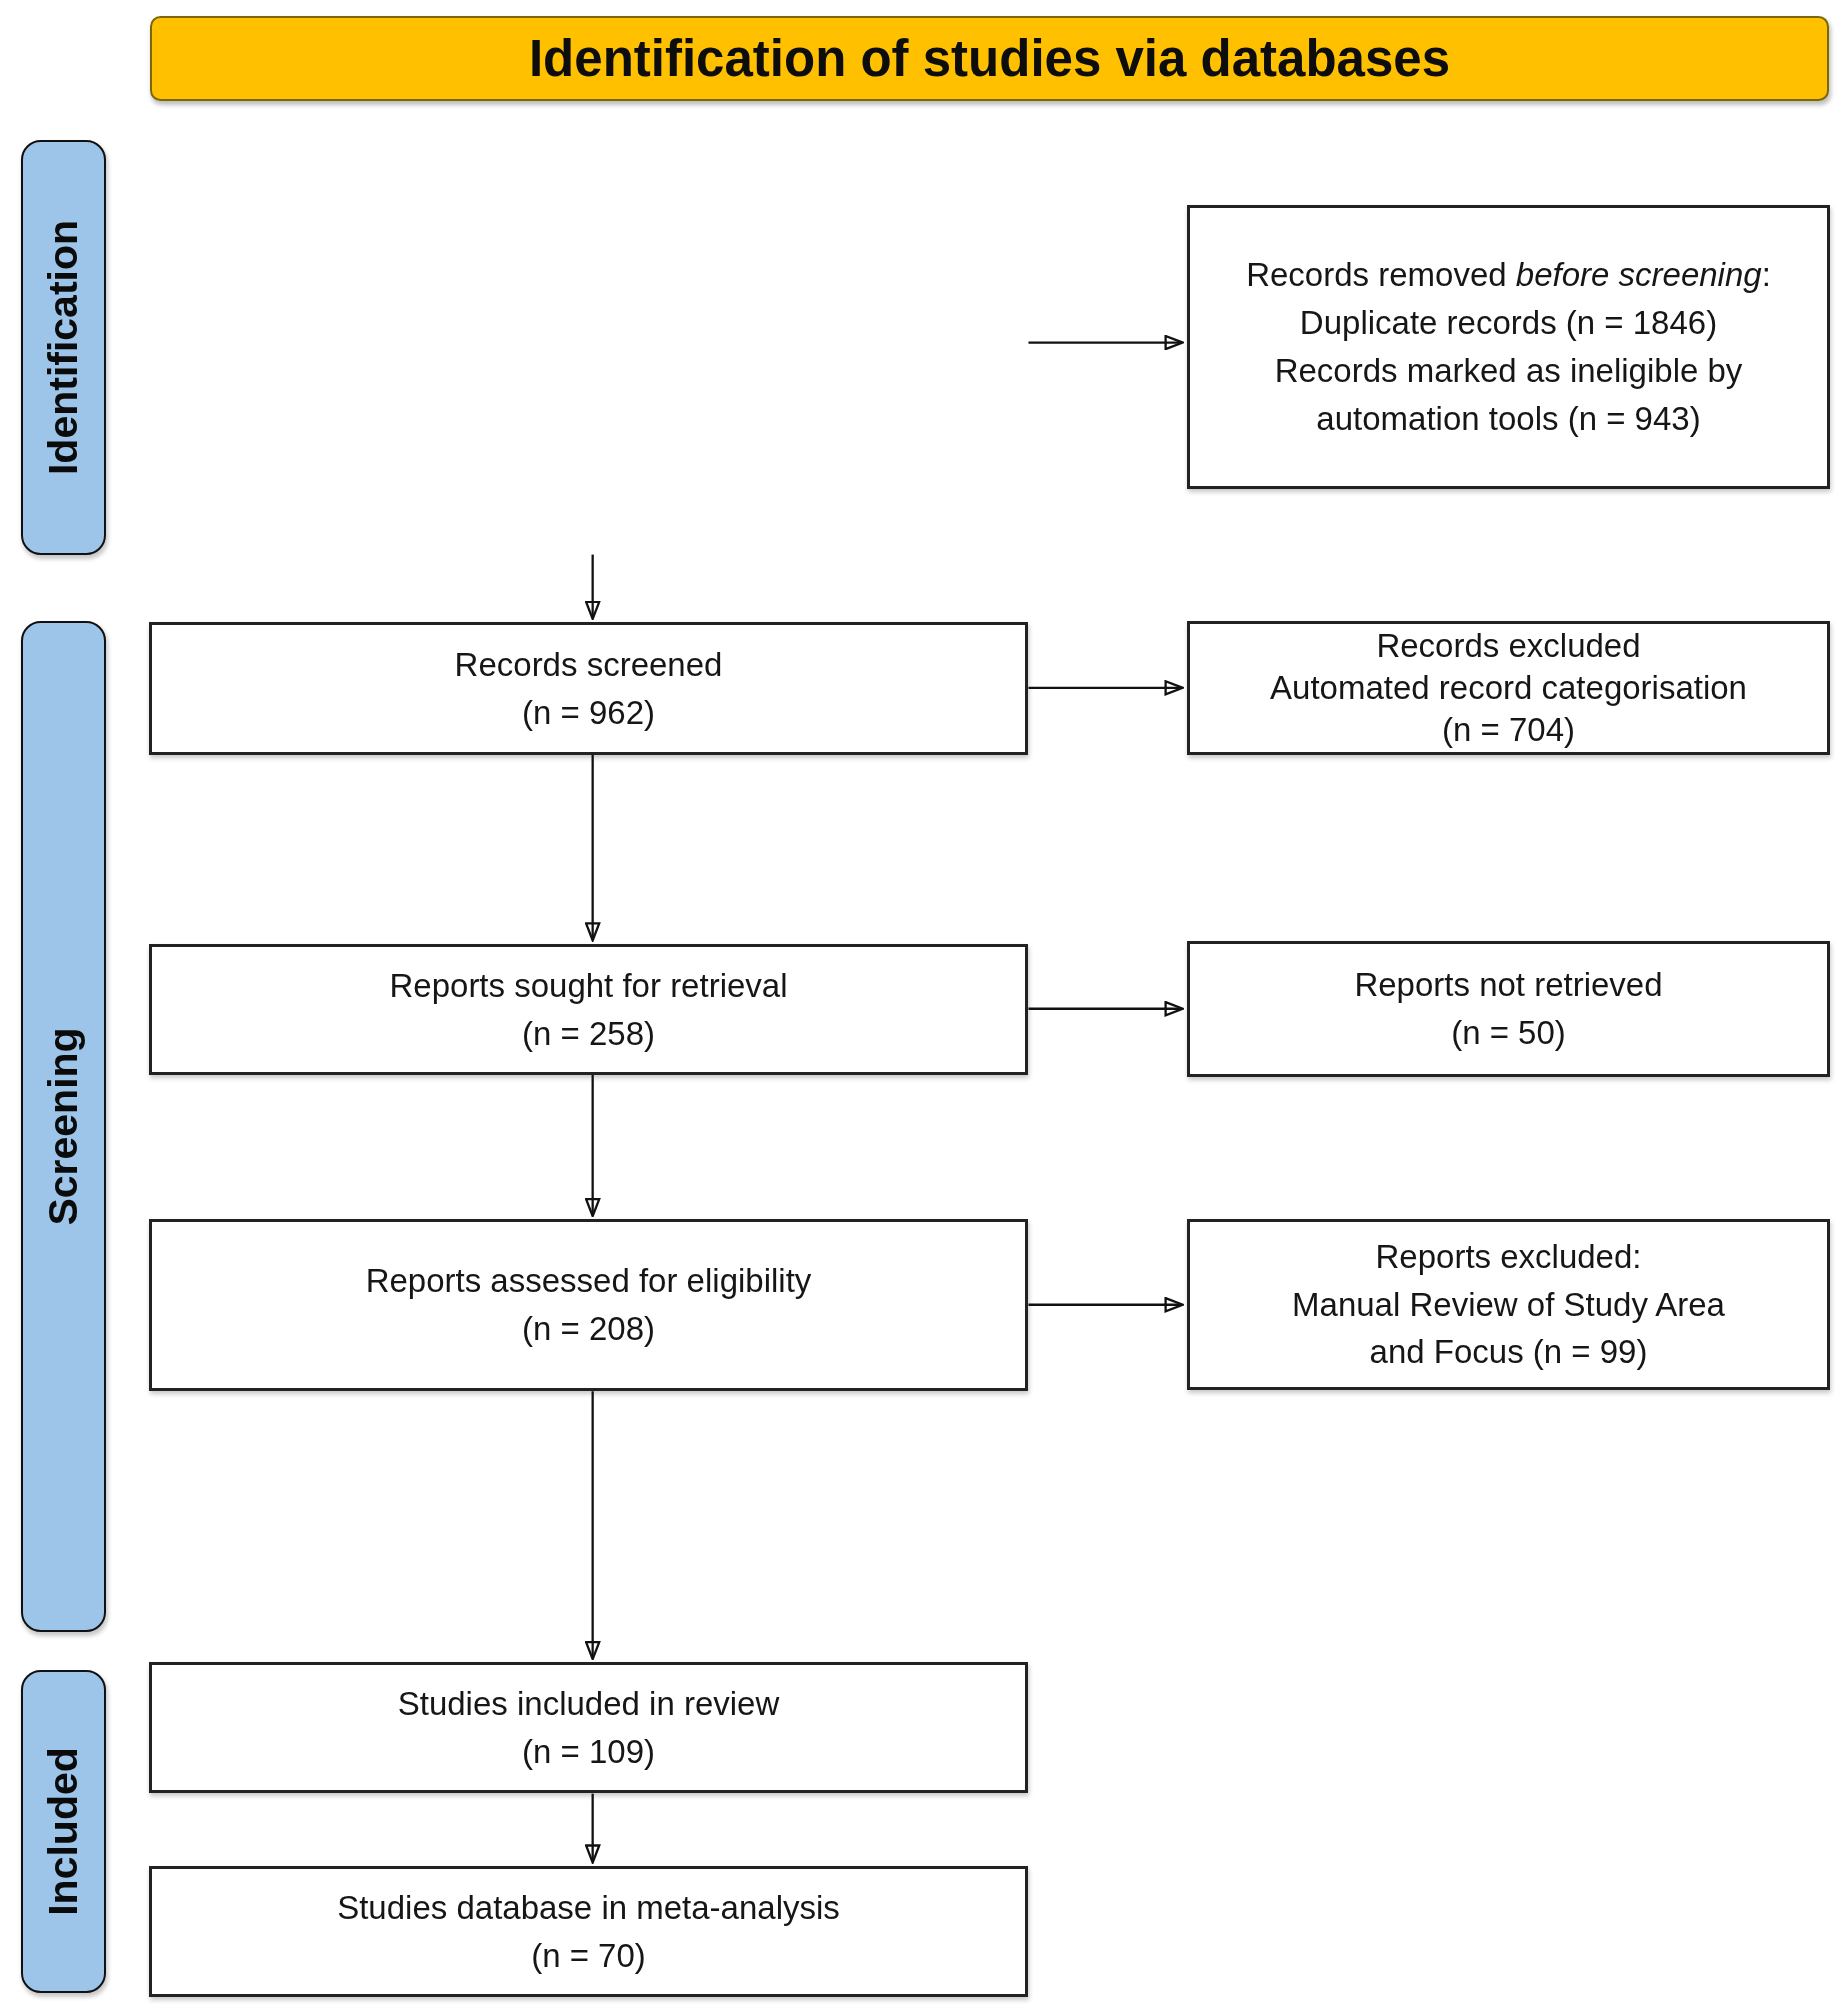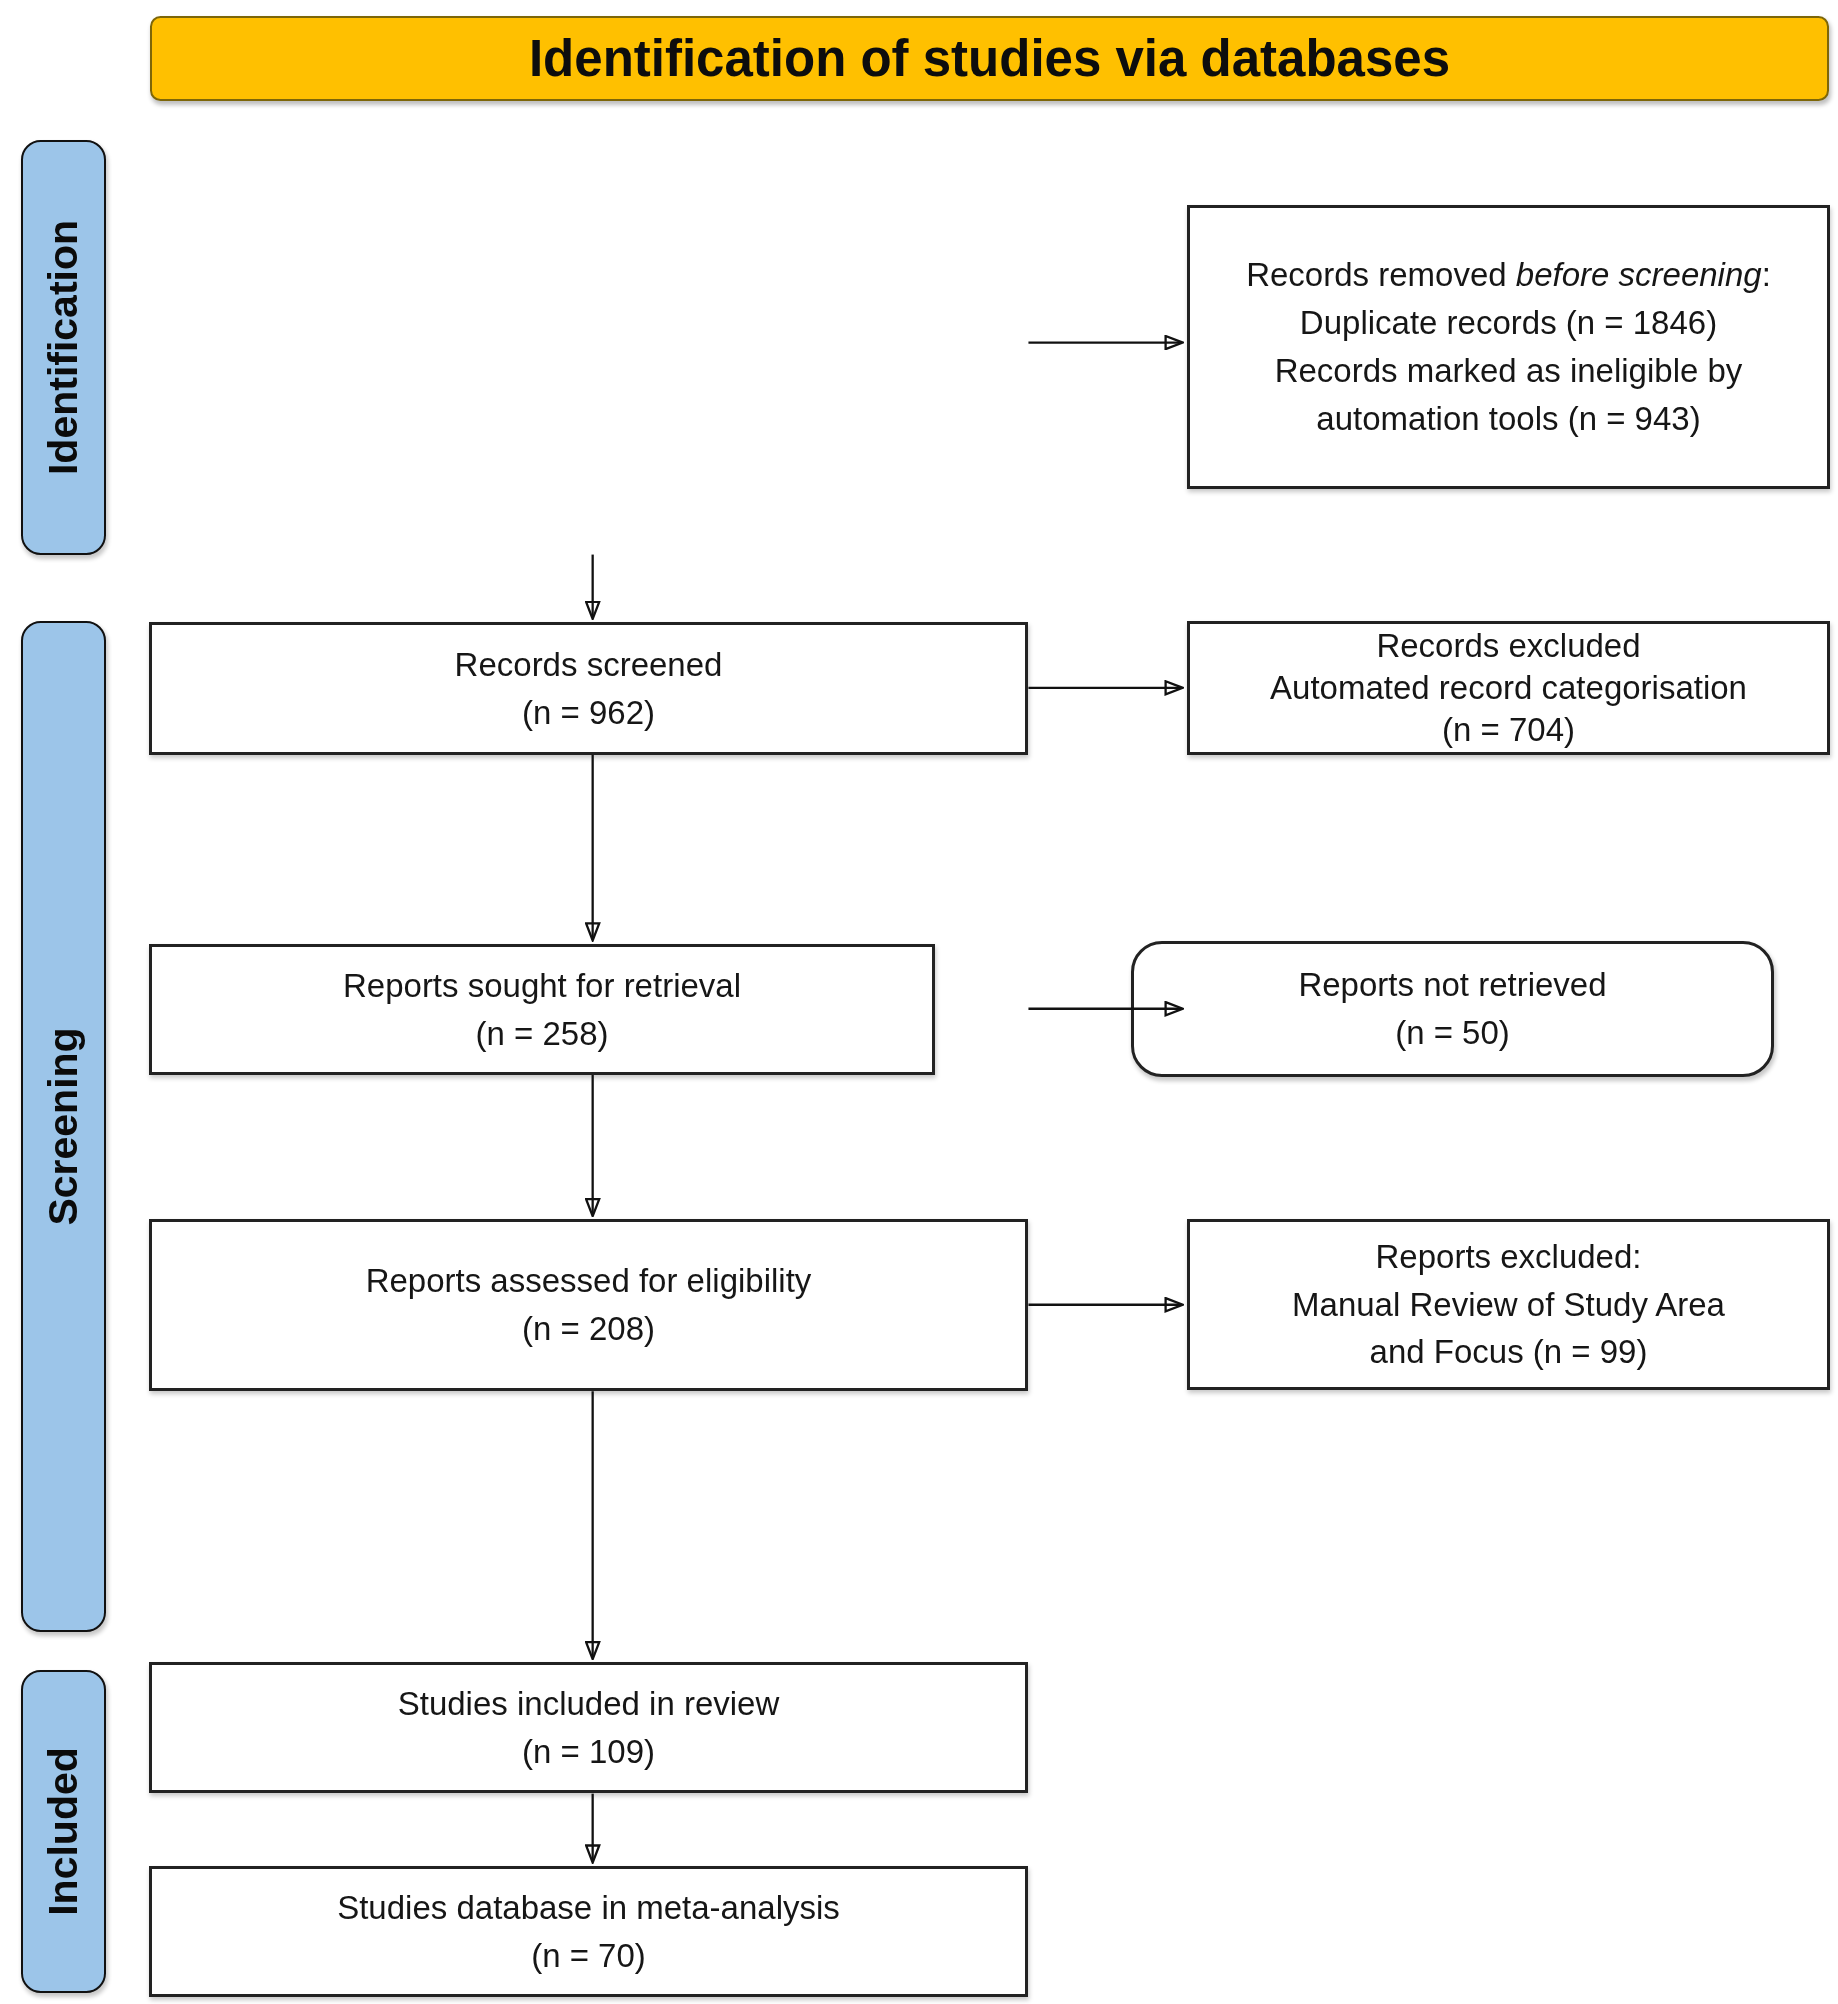--- a/index.html
+++ b/index.html
@@ -57,28 +57,28 @@
     font-size: 33px;
     line-height: 1.45;
     box-shadow: 1.3px 3.3px 4.6px rgba(0,0,0,0.22);
   }
   .flow-box .line { width: 100%; }
   .tight { line-height: 1.27; }
   .it { font-style: italic; }
 
   #box-records-identified   { left: 149px; top: 140px;  width: 879px; height: 415px; }
   #box-records-screened     { left: 149px; top: 622px;  width: 879px; height: 133px; }
-  #box-reports-sought       { left: 149px; top: 944px; width: 786px; height: 131px; }
+  #box-reports-sought       { left: 149px; top: 944px; width: 879px; height: 131px; }
   #box-reports-assessed     { left: 149px; top: 1219px; width: 879px; height: 172px; }
   #box-studies-review       { left: 149px; top: 1662px; width: 879px; height: 131px; }
   #box-studies-meta         { left: 149px; top: 1866px; width: 879px; height: 131px; }
 
   #box-records-removed      { left: 1187px; top: 205px;  width: 643px; height: 284px; }
   #box-records-excluded     { left: 1187px; top: 621px;  width: 643px; height: 134px; }
-  #box-reports-not-retrieved{ left: 1131px; top: 941px; width: 643px; height: 136px; border-radius: 31px; }
+  #box-reports-not-retrieved{ left: 1187px; top: 941px; width: 643px; height: 136px; }
   #box-reports-excluded     { left: 1187px; top: 1219px; width: 643px; height: 171px; }
 
   svg.arrows {
     position: absolute; left: 0; top: 0;
     pointer-events: none;
   }
   svg.arrows path { stroke: #111111; stroke-width: 3.5; fill: none; }
 </style>
 </head>
 <body>

